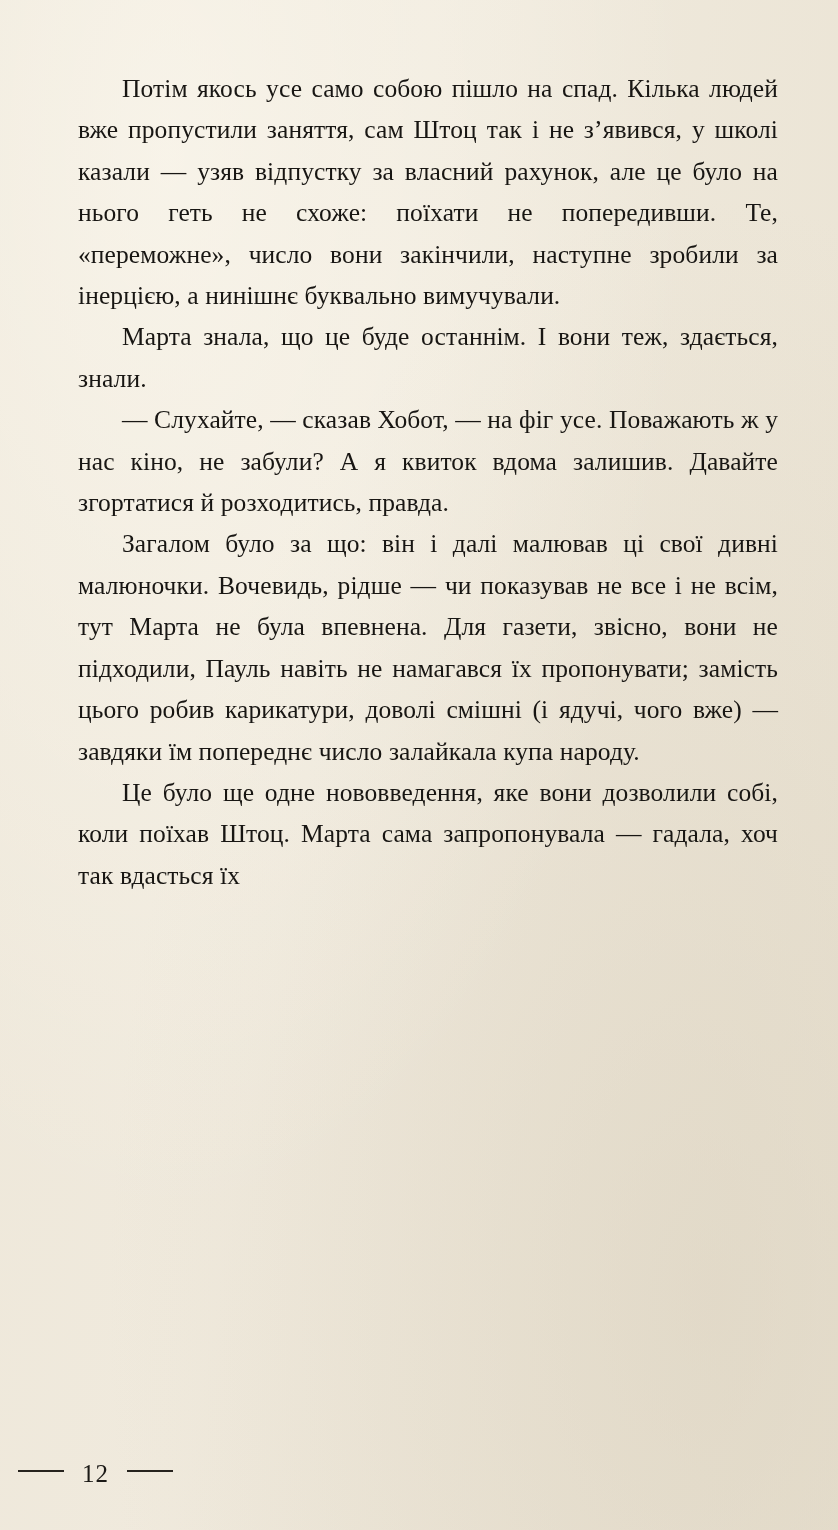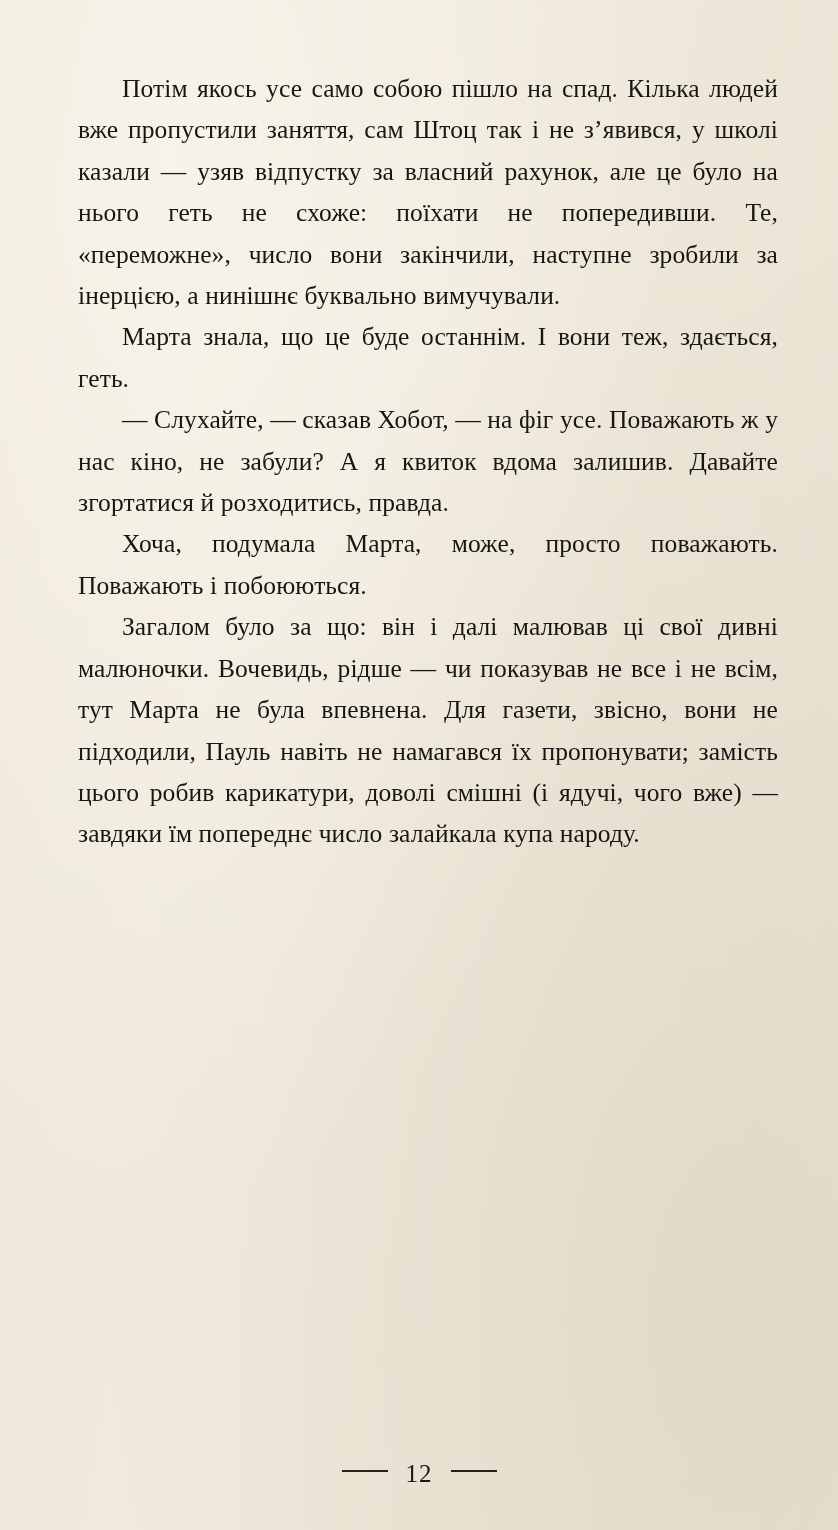--- a/index.html
+++ b/index.html
@@ -42,21 +42,20 @@
   }
   .body-text p {
     margin: 0;
     text-indent: 44px;
   }
   .folio {
     position: absolute;
     left: 0;
     right: 0;
     bottom: 42px;
-    text-align: center;
     font-size: 25px;
     color: #1b1916;
     letter-spacing: 1px;
   }
   .folio .rule {
     display: inline-block;
     width: 46px;
     height: 0;
     border-top: 2px solid #26231e;
     vertical-align: middle;
@@ -70,22 +69,22 @@
   }
 </style>
 </head>
 <body>
 
 <div class="paper-texture"></div>
 
 <div class="page">
   <div class="body-text">
     <p>Потім якось усе само собою пішло на спад. Кілька людей вже пропустили заняття, сам Штоц так і не з’явився, у школі казали — узяв відпустку за власний рахунок, але це було на нього геть не схоже: поїхати не попередивши. Те, «переможне», число вони закінчили, наступне зробили за інерцією, а нинішнє буквально вимучували.</p>
-    <p>Марта знала, що це буде останнім. І вони теж, здається, геть.</p>
+    <p>Марта знала, що це буде останнім. І вони теж, здається, знали.</p>
     <p>— Слухайте, — сказав Хобот, — на фіг усе. Поважають ж у нас кіно, не забули? А я квиток вдома залишив. Давайте згортатися й розходитись, правда.</p>
-    <p>Хоча, подумала Марта, може, просто поважають. Поважають і побоюються.</p>
     <p>Загалом було за що: він і далі малював ці свої дивні малюночки. Вочевидь, рідше — чи показував не все і не всім, тут Марта не була впевнена. Для газети, звісно, вони не підходили, Пауль навіть не намагався їх пропонувати; замість цього робив карикатури, доволі смішні (і ядучі, чого вже) — завдяки їм попереднє число залайкала купа народу.</p>
+    <p>Це було ще одне нововведення, яке вони дозволили собі, коли поїхав Штоц. Марта сама запропонувала — гадала, хоч так вдасться їх</p>
   </div>
 </div>
 
 <div class="folio">
   <span class="rule"></span><span class="num">12</span><span class="rule"></span>
 </div>
 
 </body></html>

